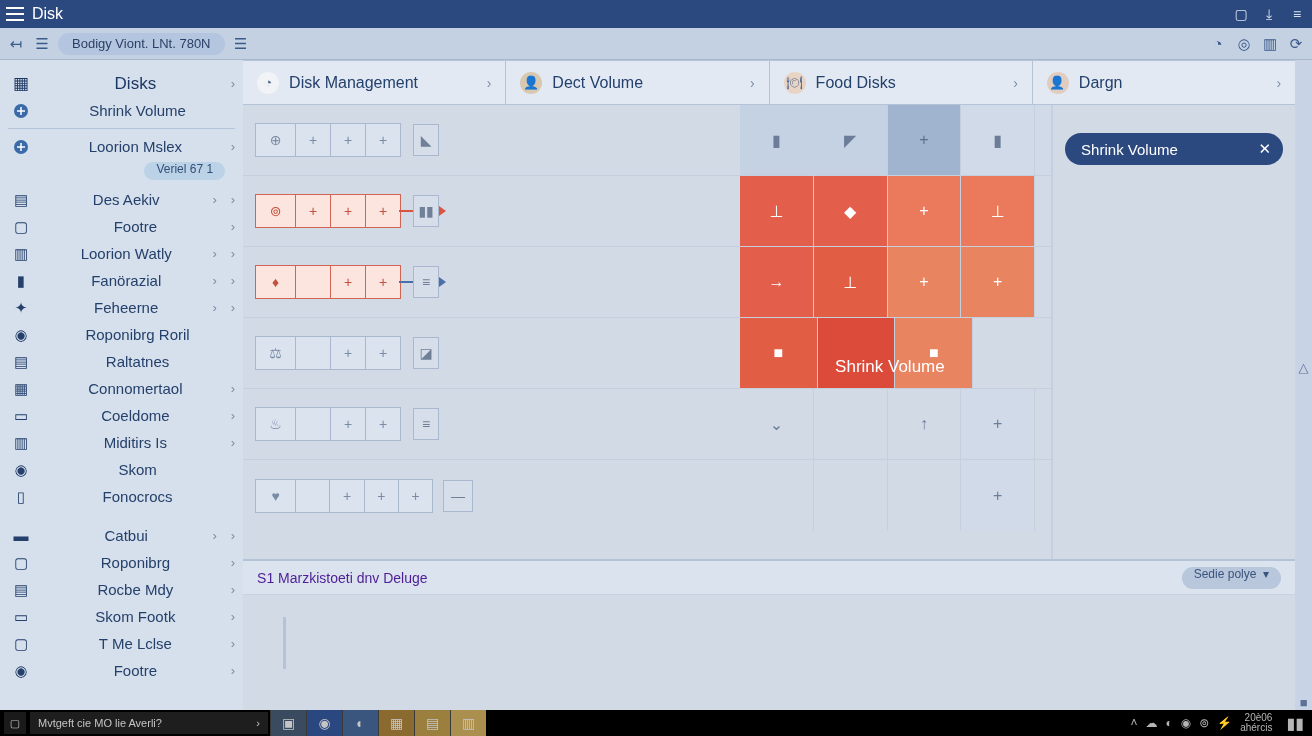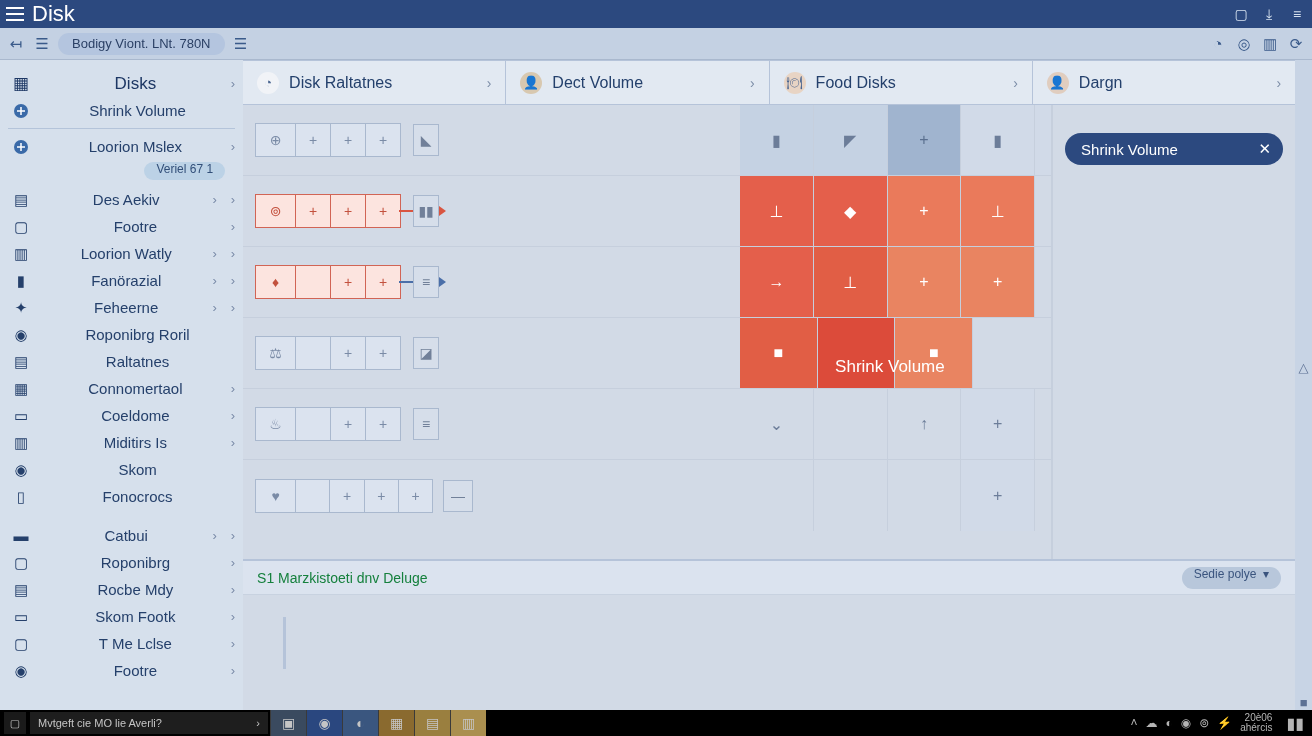--- a/index.html
+++ b/index.html
@@ -1,20 +1,20 @@
 <!DOCTYPE html>
 <html><head>
 <meta charset="utf-8">
 <style>
 *{margin:0;padding:0;box-sizing:border-box;font-family:"Segoe UI",Arial,sans-serif;}
 html,body{width:1312px;height:736px;overflow:hidden;background:#d2dae6;}
 .titlebar{height:28px;background:#2c497f;display:flex;align-items:center;padding:0 6px;color:#fff;}
 .titlebar .hamb{width:18px;height:14px;border-top:2px solid #fff;border-bottom:2px solid #fff;position:relative;margin-right:8px;}
 .titlebar .hamb::before{content:"";position:absolute;top:4px;left:0;right:0;border-top:2px solid #fff;}
-.titlebar .t-title{font-size:22px;}
+.titlebar .t-title{font-size:16px;}
 .titlebar .spacer{flex:1;}
 .titlebar .t-ico{width:18px;height:18px;margin-left:10px;color:#d5e1ef;display:flex;align-items:center;justify-content:center;font-size:14px;}
 
 .toolbar{height:32px;background:#c4d1e3;border-bottom:1px solid #a9b8ce;display:flex;align-items:center;padding:0 6px;gap:6px;}
 .tb-ico{width:20px;height:20px;display:flex;align-items:center;justify-content:center;color:#3a5a8a;font-size:15px;}
 .tb-chip{background:#b4c5df;border-radius:12px;height:22px;padding:0 14px;display:flex;align-items:center;font-size:13px;color:#2b4065;}
 .toolbar .spacer{flex:1;}
 
 .main{height:650px;display:flex;}
 .sidebar{width:288px;background:#d6e0ec;height:100%;overflow:hidden;padding-top:10px;}
@@ -72,21 +72,21 @@
 .shrink-lbl{position:absolute;left:95px;top:252px;color:#fff;font-size:17px;z-index:5;}
 
 .blank-col{flex:1;border-left:1px solid #c6cfdd;border-right:1px solid #c6cfdd;}
 
 .tag-col{flex:1;padding:28px 12px 0;}
 .tagchip{background:#2c497f;color:#fff;border-radius:16px;height:32px;display:flex;align-items:center;padding:0 12px 0 16px;font-size:15px;width:218px;}
 .tagchip .x{margin-left:auto;font-size:15px;cursor:pointer;}
 
 .bottom{height:150px;border-top:1px solid #b5c3d9;display:flex;flex-direction:column;}
 .b-hdr{height:34px;display:flex;align-items:center;padding:0 14px;border-bottom:1px solid #c8d2e0;background:#dbe3ef;}
-.b-hdr .b-id{color:#15803d;font-size:14px;}
+.b-hdr .b-id{color:#4c1d95;font-size:14px;}
 .b-hdr .spacer{flex:1;}
 .b-chip{background:#b8c7db;border-radius:12px;height:22px;padding:0 12px;font-size:12px;color:#3a547e;}
 .b-body{flex:1;padding:18px 40px;position:relative;}
 .b-bar{position:absolute;left:40px;top:22px;width:3px;height:52px;background:#b5c3d9;}
 .b-text{margin-left:28px;font-size:19px;color:#2d3f5d;}
 
 .r-gutter{width:20px;background:#c8d4e5;display:flex;flex-direction:column;align-items:center;padding-top:300px;color:#5d7194;font-size:12px;gap:30px;}
 .r-gutter .rg{font-size:13px;}
 
 .taskbar{height:26px;background:#000;display:flex;align-items:center;color:#c5c5c5;font-size:11px;}
@@ -253,21 +253,21 @@
         <div class="sb-ico">◉</div>
         <div class="sb-lbl">Footre</div>
         <div class="chev">›</div>
       </div>
   </div>
 
   <div class="content">
     <div class="col-headers">
       <div class="col">
           <div class="c-ico">◔</div>
-          <div class="c-lbl">Disk Raltatnes</div>
+          <div class="c-lbl">Disk Management</div>
           <div class="c-chev">›</div>
         </div>
       <div class="col">
           <div class="c-ico" style="background:#d8c8b0">👤</div>
           <div class="c-lbl">Dect Volume</div>
           <div class="c-chev">›</div>
         </div>
       <div class="col">
           <div class="c-ico" style="background:#e8d4c4">🍽</div>
           <div class="c-lbl">Food Disks</div>

